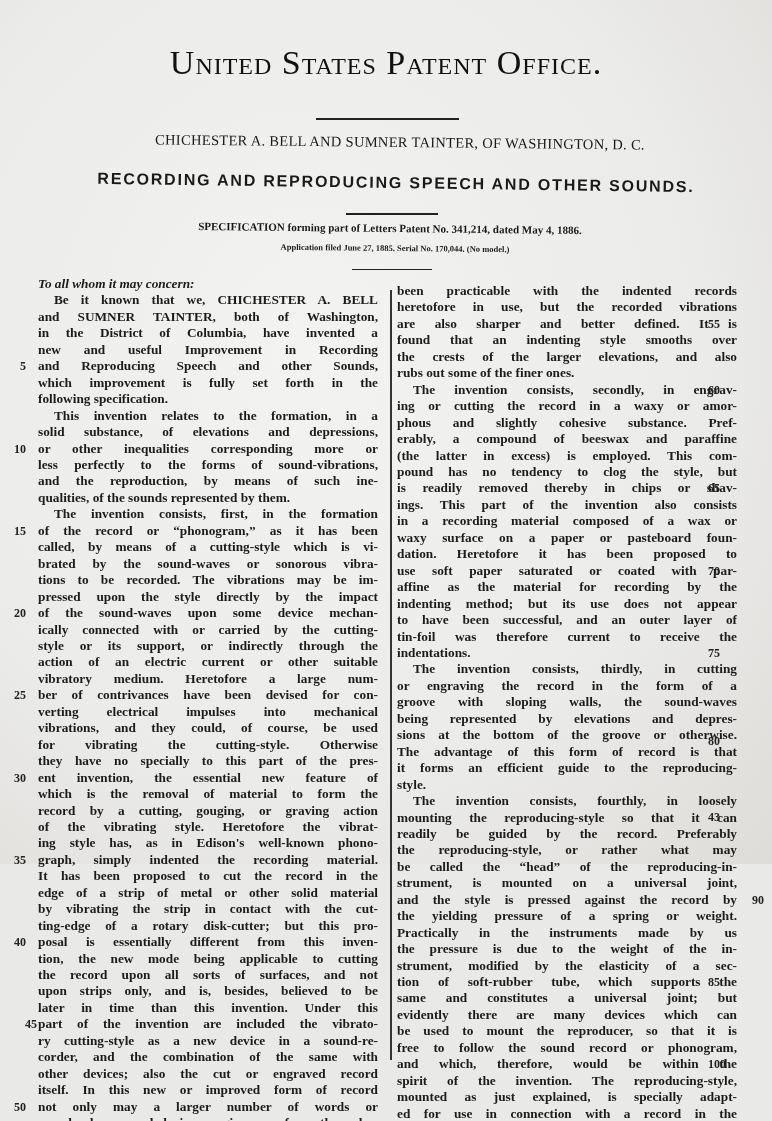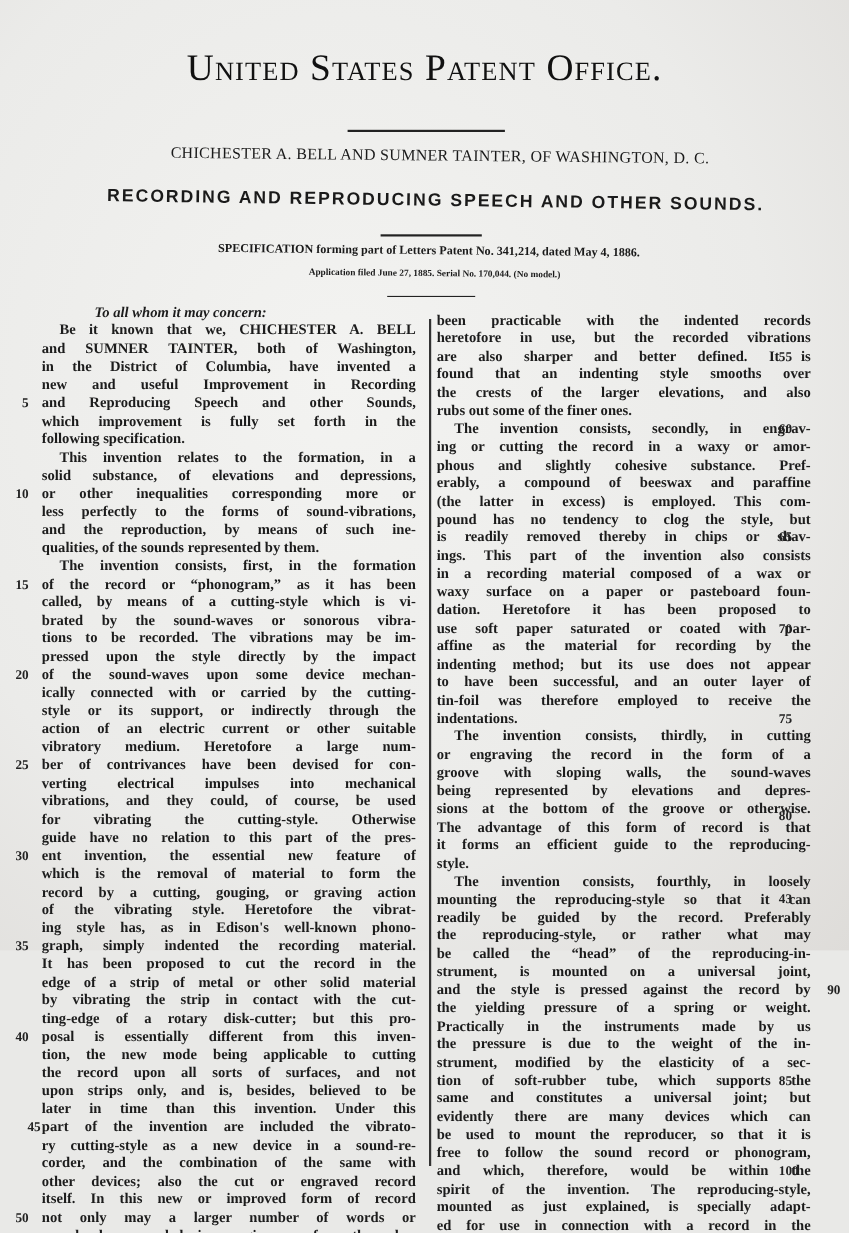--- a/index.html
+++ b/index.html
@@ -43,21 +43,21 @@
   .col {
     position: absolute; top: 278px; width: 340px;
     font-size: 13.3px; line-height: 16.45px; text-align: justify;
     font-weight: bold; color: #1c1c1c;
   }
   .col.left { left: 38px; top: 276px; }
   .col.right { left: 397px; top: 283px; }
   .col .line { display: block; white-space: nowrap; text-align-last: justify; }
   .col .line.last { text-align-last: left; }
   .col .line.indent { padding-left: 16px; }
-  .salutation { font-style: italic; font-weight: bold; margin-left: 48px; }
+  .salutation { font-style: italic; font-weight: bold; }
   .divider {
     position: absolute; left: 390px; top: 290px; width: 1.5px; height: 770px;
     background: #333;
   }
   .linenum {
     position: absolute; font-size: 12px; font-weight: bold; color: #222;
   }
 </style>
 </head>
 <body>
@@ -101,21 +101,21 @@
         <span class="line">pressed upon the style directly by the impact</span>
         <span class="line">of the sound-waves upon some device mechan-</span>
         <span class="line">ically connected with or carried by the cutting-</span>
         <span class="line">style or its support, or indirectly through the</span>
         <span class="line">action of an electric current or other suitable</span>
         <span class="line">vibratory medium. Heretofore a large num-</span>
         <span class="line">ber of contrivances have been devised for con-</span>
         <span class="line">verting electrical impulses into mechanical</span>
         <span class="line">vibrations, and they could, of course, be used</span>
         <span class="line">for vibrating the cutting-style. Otherwise</span>
-        <span class="line">guide have no relation to this part of the pres-</span>
+        <span class="line">they have no specially to this part of the pres-</span>
         <span class="line">ent invention, the essential new feature of</span>
         <span class="line">which is the removal of material to form the</span>
         <span class="line">record by a cutting, gouging, or graving action</span>
         <span class="line">of the vibrating style. Heretofore the vibrat-</span>
         <span class="line">ing style has, as in Edison's well-known phono-</span>
         <span class="line">graph, simply indented the recording material.</span>
         <span class="line">It has been proposed to cut the record in the</span>
         <span class="line">edge of a strip of metal or other solid material</span>
         <span class="line">by vibrating the strip in contact with the cut-</span>
         <span class="line">ting-edge of a rotary disk-cutter; but this pro-</span>
@@ -152,21 +152,21 @@
         <span class="line">pound has no tendency to clog the style, but</span>
         <span class="line">is readily removed thereby in chips or shav-</span>
         <span class="line">ings. This part of the invention also consists</span>
         <span class="line">in a recording material composed of a wax or</span>
         <span class="line">waxy surface on a paper or pasteboard foun-</span>
         <span class="line">dation. Heretofore it has been proposed to</span>
         <span class="line">use soft paper saturated or coated with par-</span>
         <span class="line">affine as the material for recording by the</span>
         <span class="line">indenting method; but its use does not appear</span>
         <span class="line">to have been successful, and an outer layer of</span>
-        <span class="line">tin-foil was therefore employed to receive the</span>
+        <span class="line">tin-foil was therefore current to receive the</span>
         <span class="line last">indentations.</span>
         <span class="line indent">The invention consists, thirdly, in cutting</span>
         <span class="line">or engraving the record in the form of a</span>
         <span class="line">groove with sloping walls, the sound-waves</span>
         <span class="line">being represented by elevations and depres-</span>
         <span class="line">sions at the bottom of the groove or otherwise.</span>
         <span class="line">The advantage of this form of record is that</span>
         <span class="line">it forms an efficient guide to the reproducing-</span>
         <span class="line last">style.</span>
         <span class="line indent">The invention consists, fourthly, in loosely</span>

